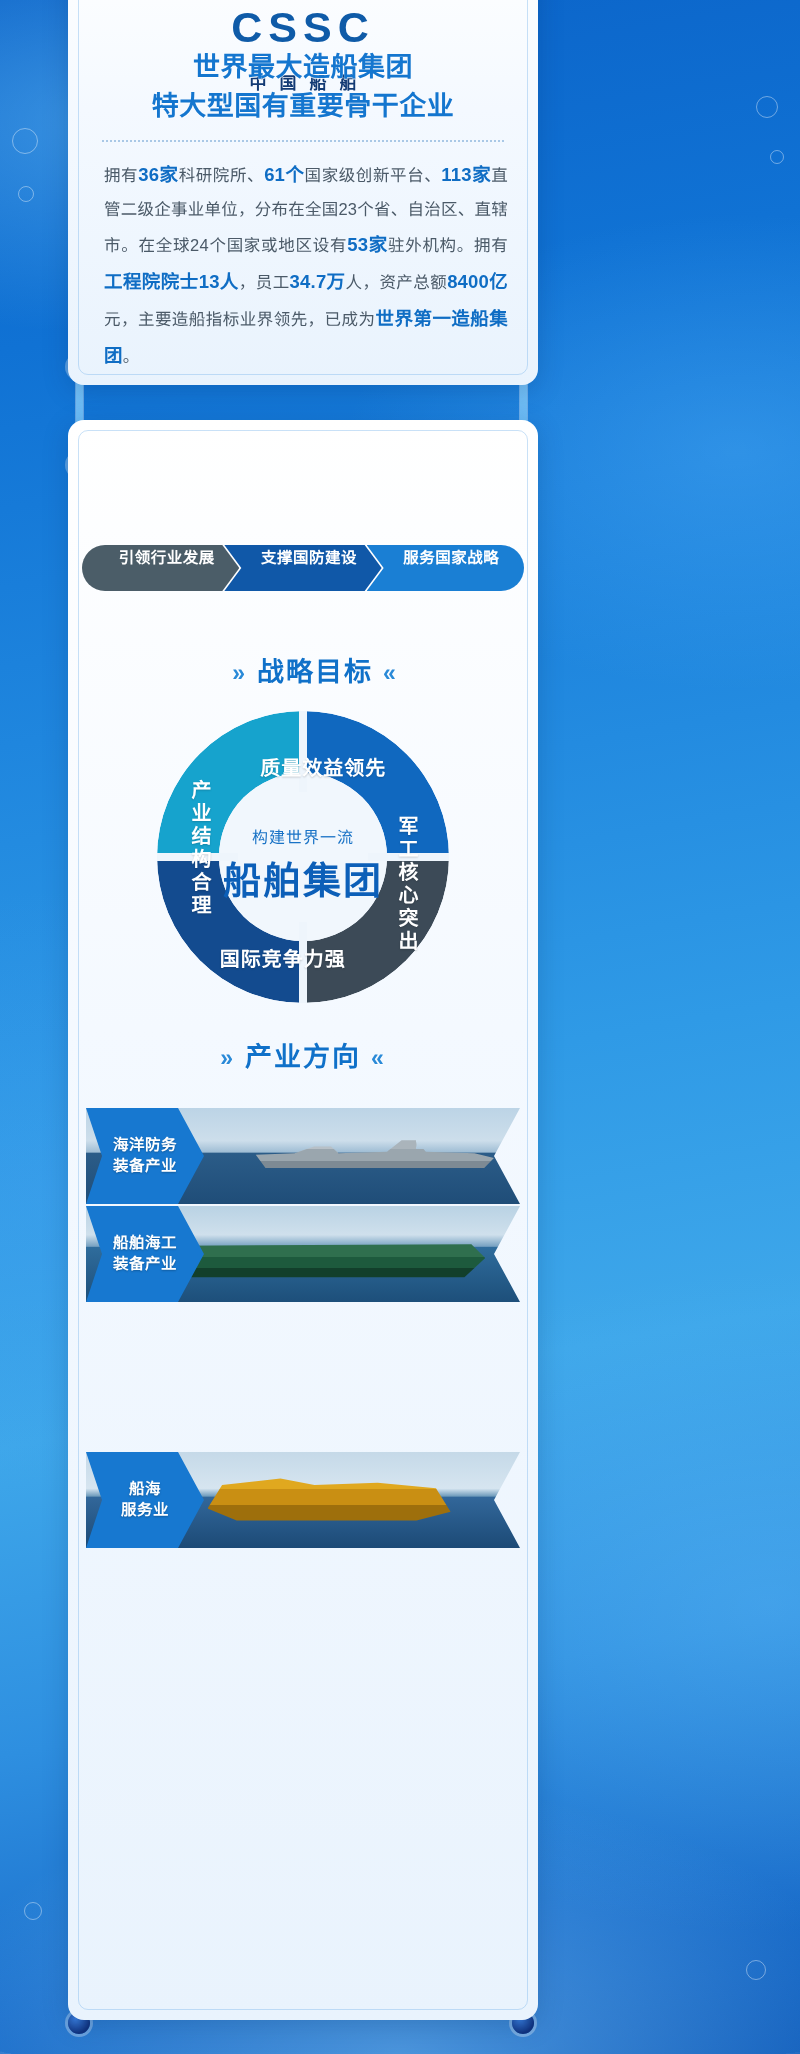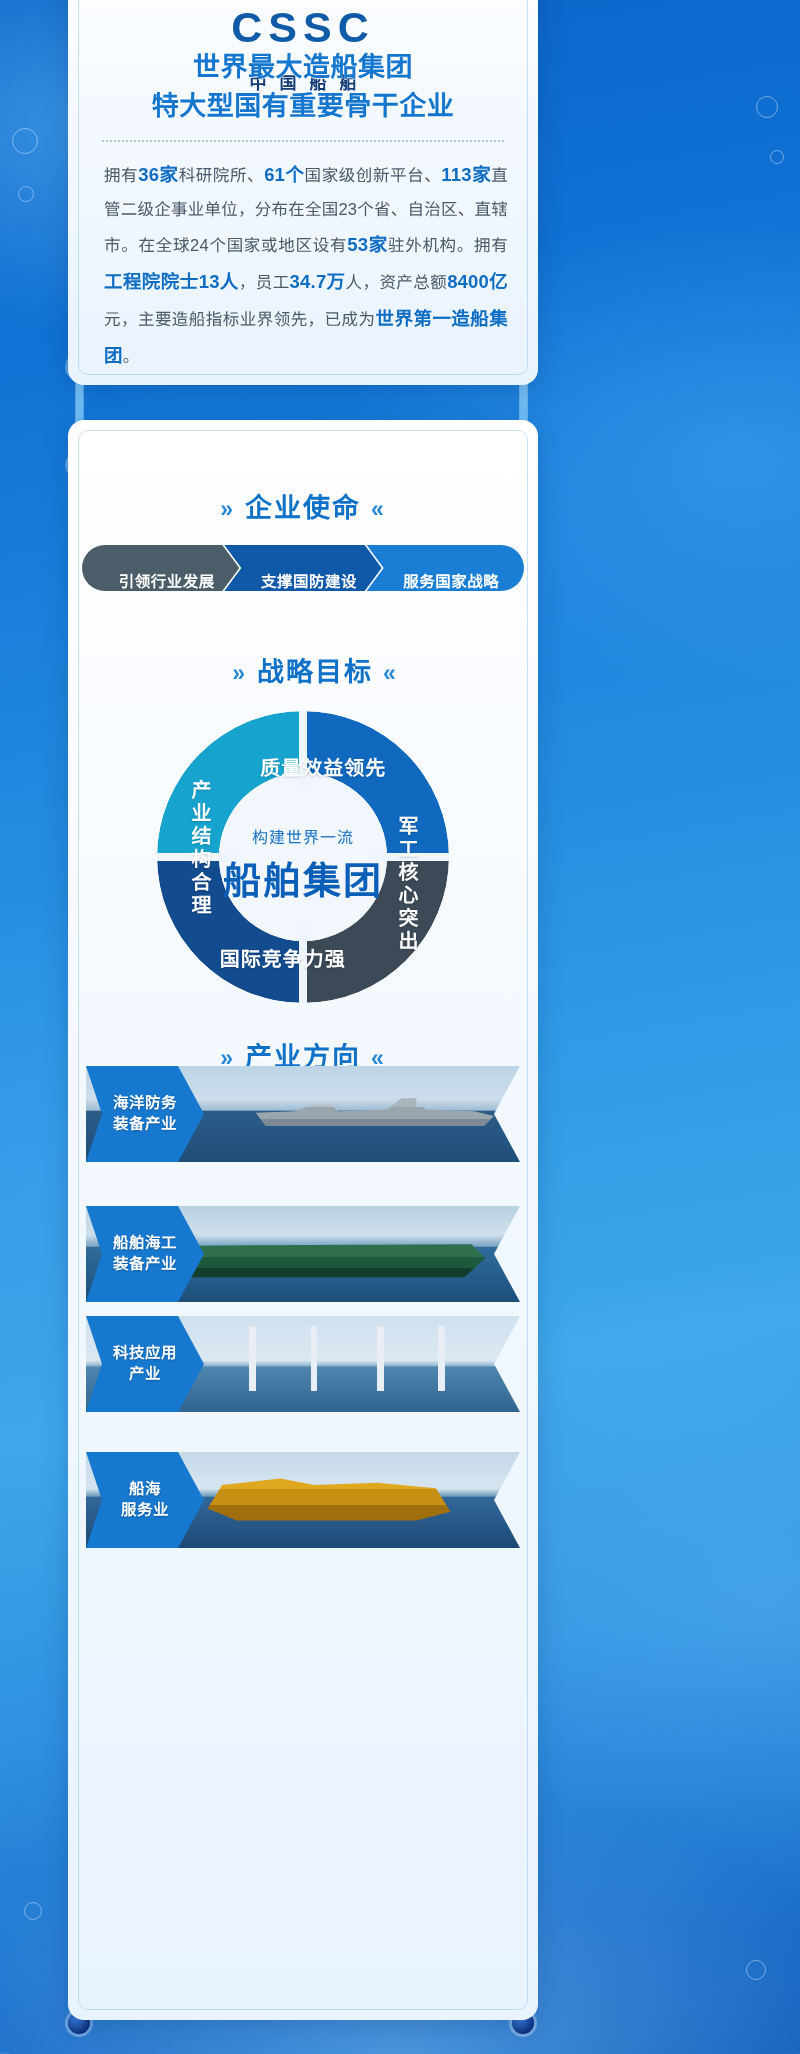--- a/index.html
+++ b/index.html
@@ -137,21 +137,21 @@
     width: 442px; height: 46px;
     display: flex; align-items: stretch;
   }
   .mission-item {
     position: relative;
     flex: 1 1 0;
     color: #fff;
     font-weight: 700;
     font-size: 15.5px;
     letter-spacing: .5px;
-    display: flex; align-items: flex-end; justify-content: center;
+    display: flex; align-items: flex-start; justify-content: center;
     padding-left: 12px;
     white-space: nowrap;
   }
   .mission-item:nth-child(1){ background:#4b5d68; clip-path: polygon(0 0, calc(100% - 17px) 0, 100% 50%, calc(100% - 17px) 100%, 0 100%, 0 100%); border-radius: 23px 0 0 23px; }
   .mission-item:nth-child(2){ background:#1058a8; clip-path: polygon(0 0, calc(100% - 17px) 0, 100% 50%, calc(100% - 17px) 100%, 0 100%, 17px 50%); margin-left:-15px; }
   .mission-item:nth-child(3){ background:#1a7fd4; clip-path: polygon(0 0, 100% 0, 100% 100%, 0 100%, 17px 50%); margin-left:-15px; border-radius: 0 23px 23px 0; }
 
   
   .ring-wrap { position: absolute; left: 50%; transform: translateX(-50%); top: 288px; width: 298px; height: 298px; }
   .ring-wrap svg { display: block; }
@@ -273,23 +273,20 @@
     </div>
 
     <div class="divider-dotted"></div>
 
     <p class="para"><span>拥有</span><b>36家</b><span>科研院所、</span><b>61个</b><span>国家级创新平台、</span><b>113家</b><span>直管二级企事业单位，分布在全国23个省、自治区、直辖市。在全球24个国家或地区设有</span><b>53家</b><span>驻外机构。拥有</span><b>工程院院士13人</b><span>，员工</span><b>34.7万</b><span>人，资产总额</span><b>8400亿</b><span>元，主要造船指标业界领先，已成为</span><b>世界第一造船集团</b><span>。</span></p>
   </div>
 
   <div class="card" id="card-body">
     <div class="inner-frame"></div>
 
-    <div class="sec-head" style="top:66px;">
-      <span class="chev">»</span><span>企业使命</span><span class="chev">«</span>
-    </div>
 
     <div class="mission-row">
       <div class="mission-item">
         <span>引领行业发展</span>
       </div>
       <div class="mission-item">
         <span>支撑国防建设</span>
       </div>
       <div class="mission-item">
         <span>服务国家战略</span>
@@ -334,43 +331,36 @@
       <div class="ring-center">
         <div class="small">构建世界一流</div>
         <div class="big">船舶集团</div>
       </div>
     </div>
 
     <div class="sec-head" style="top:615px;">
       <span class="chev">»</span><span>产业方向</span><span class="chev">«</span>
     </div>
 
-    <div class="ind-card" style="top:646px;">
+    <div class="ind-card" style="top:688px;">
       <div class="ind-photo photo-navy"></div>
       <div class="ind-tag">
         <span>海洋防务</span>
         <span>装备产业</span>
       </div>
     </div>
 
     <div class="ind-card" style="top:786px;">
       <div class="ind-photo photo-cargo"></div>
       <div class="ind-tag">
         <span>船舶海工</span>
         <span>装备产业</span>
       </div>
     </div>
 
-    <div class="ind-card" style="top:896px;">
-      <div class="ind-photo photo-wind"></div>
-      <div class="ind-tag">
-        <span>科技应用</span>
-        <span>产业</span>
-      </div>
-    </div>
 
     <div class="ind-card" style="top:1006px;margin-top:26px;">
       <div class="ind-photo photo-platform"></div>
       <div class="ind-tag">
         <span>船海</span>
         <span>服务业</span>
       </div>
     </div>
 
   </div>

